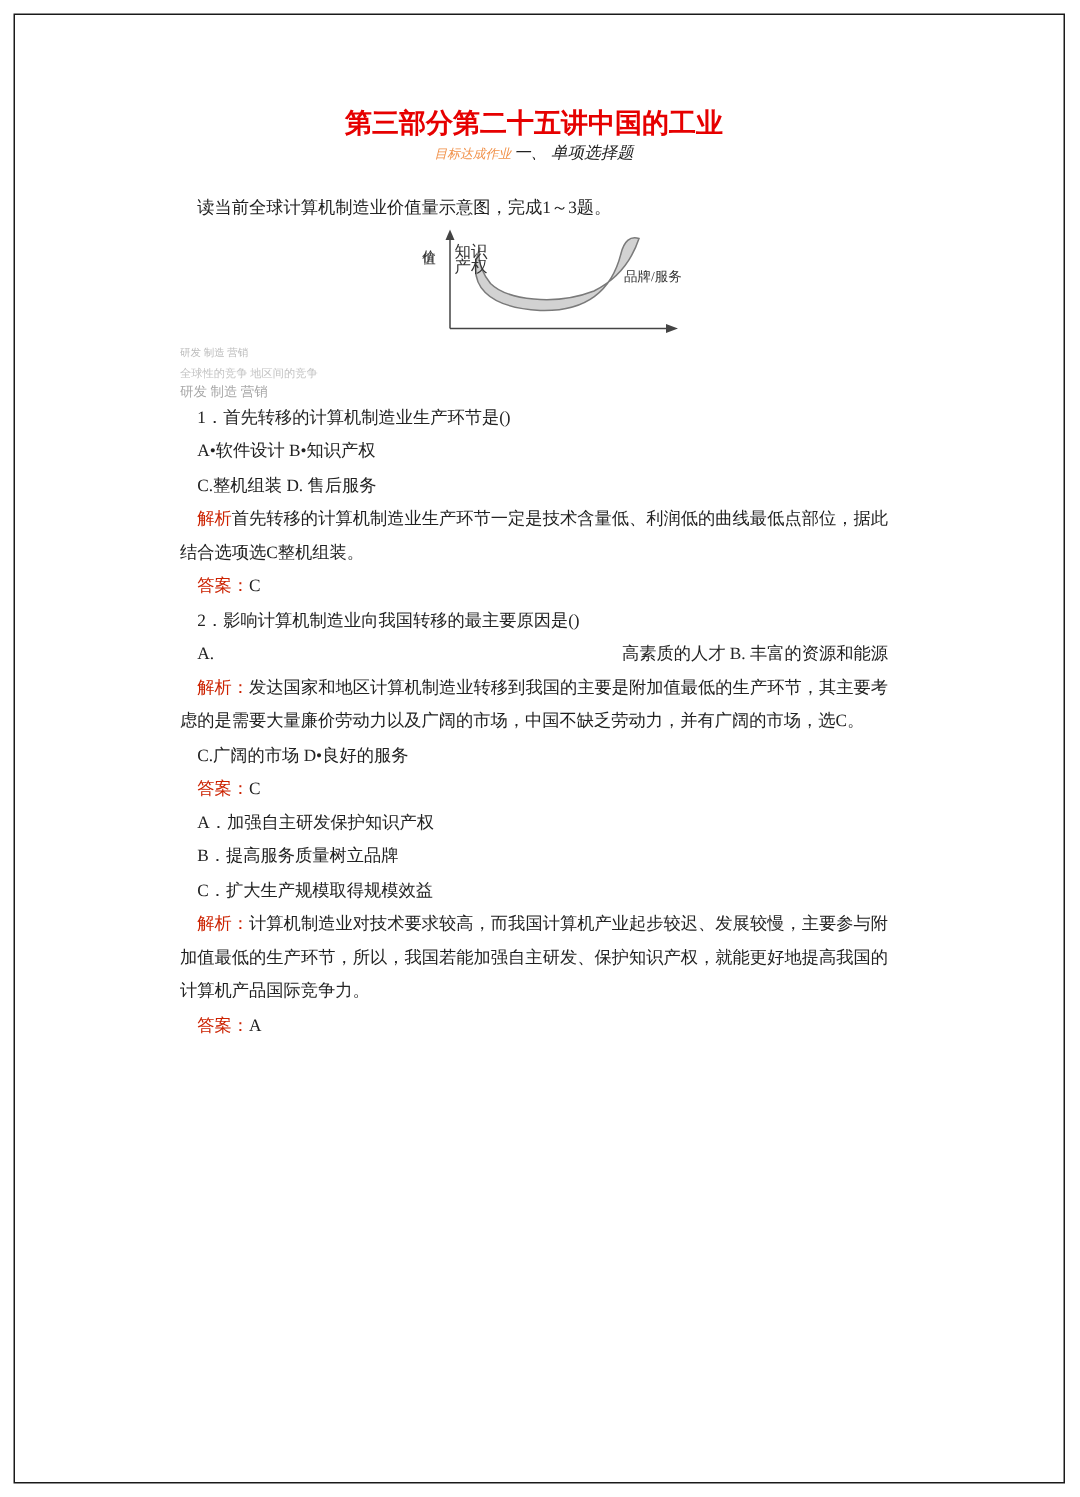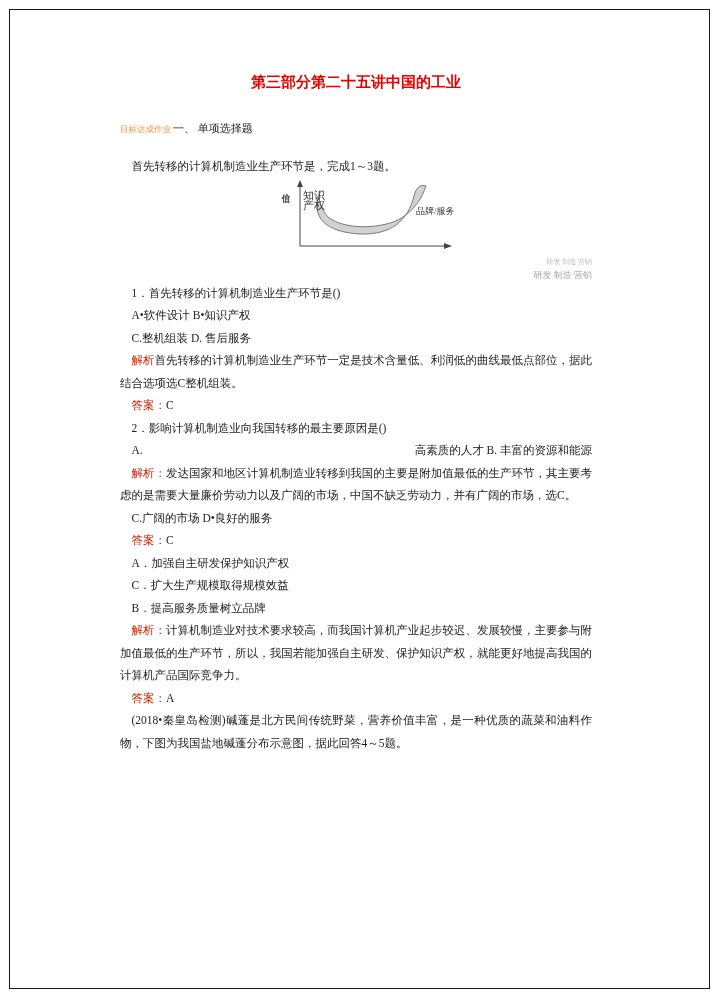--- a/index.html
+++ b/index.html
@@ -10,25 +10,25 @@
   }
   .page-border {
     position:absolute; left:9px; top:9px; right:10px; bottom:9px;
     border:1px solid #1a1a1a; pointer-events:none;
   }
   .content {
     position:absolute; left:120px; top:72px; width:472px;
     font-size:11.5px; line-height:22.5px; text-align:justify;
   }
   .title {
-    font-size:15px; line-height:20px; font-weight:bold; color:#e60000;
-    text-align:center; margin:0 0 28px 0;
+    font-size:18px; line-height:20px; font-weight:bold; color:#e60000;
+    text-align:center; margin:0 0 2px 0;
   }
   .section-head {
-    font-size:11px; line-height:16px; margin:0 0 18px 0;
+    text-align:center; font-size:11px; line-height:16px; margin:0 0 18px 0;font-style:italic;
   }
   .badge { color:#f19149; font-size:8.5px; margin-right:2px; }
   .para { margin:0; text-indent:1em; }
   .opt-split {
     display:flex; justify-content:space-between; text-indent:0;
     padding-left:1em; margin:0;
   }
   .red { color:#cc2200; }
   .answer .red { font-weight:normal;font-family:Liberation Serif, serif; }
   
@@ -40,81 +40,81 @@
   }
   .lbl-ip {
     position:absolute; left:23px; top:12px; font-size:11px; line-height:10px;
     color:#333;
   }
   .lbl-ip span { display:block; }
   .lbl-brand {
     position:absolute; left:136px; top:28px; font-size:9px; line-height:10px;
     color:#333; white-space:nowrap;
   }
-  .captions { text-align:right; margin:4px 0 0 0; line-height:13px; }
+  .captions { text-align:left; margin:4px 0 0 0; line-height:13px; }
   .cap { display:block; color:#bdbdbd; }
   .cap.c1 { font-size:7px; }
   .cap.c2 { font-size:7.5px; color:#c4c4c4; }
   .cap.c3 { font-size:9px; color:#a8a8a8; }
   .cap.c4 { font-size:8px; }
 </style>
 </head>
 <body>
 
 <div class="page">
   <div class="page-border"></div>
 
   <div class="content">
 
     <h1 class="title">第三部分第二十五讲中国的工业</h1>
 
     <div class="section-head">
       <span class="badge">目标达成作业</span><span>一、 单项选择题</span>
     </div>
 
-    <p class="para">首先转移的计算机制造业生产环节是，完成1～3题。</p>
+    <p class="para">读当前全球计算机制造业价值量示意图，完成1～3题。</p>
 
     <div class="diagram">
       <svg width="180" height="74" viewBox="0 0 180 74">
         <line x1="20" y1="6" x2="20" y2="68" stroke="#444" stroke-width="1"></line>
         <polygon points="17,9 20,2 23,9" fill="#444"></polygon>
         <line x1="20" y1="68" x2="166" y2="68" stroke="#444" stroke-width="1"></line>
         <polygon points="164,65 172,68 164,71" fill="#444"></polygon>
         <path d="M40,14 C30,40 46,54 80,56 C112,57 128,42 134,18 C136,10 140,6 146,8 C142,20 134,34 116,43 C90,53 58,49 47,38 C40,29 38,21 40,14 Z" fill="#d2d2d2" stroke="#7a7a7a" stroke-width="1"></path>
       </svg>
       <span class="lbl-value">价值</span>
       <span class="lbl-ip">
         <span>知识</span>
         <span>产权</span>
       </span>
       <span class="lbl-brand">品牌/服务</span>
     </div>
 
     <div class="captions">
       <span class="cap c1">研发 制造 营销</span>
+      <span class="cap c2">全球性的竞争 地区间的竞争</span>
       <span class="cap c3">研发 制造 营销</span>
     </div>
 
     <p class="para">1．首先转移的计算机制造业生产环节是()</p>
     <p class="para">A•软件设计 B•知识产权</p>
     <p class="para">C.整机组装 D. 售后服务</p>
     <p class="para analysis"><span class="red">解析</span><span>首先转移的计算机制造业生产环节一定是技术含量低、利润低的曲线最低点部位，据此结合选项选C整机组装。</span></p>
     <p class="para answer"><span class="red">答案：</span><span>C</span></p>
 
     <p class="para">2．影响计算机制造业向我国转移的最主要原因是()</p>
     <p class="opt-split">
       <span>A.</span>
       <span>高素质的人才 B. 丰富的资源和能源</span>
     </p>
     <p class="para analysis"><span class="red">解析：</span><span>发达国家和地区计算机制造业转移到我国的主要是附加值最低的生产环节，其主要考虑的是需要大量廉价劳动力以及广阔的市场，中国不缺乏劳动力，并有广阔的市场，选C。</span></p>
     <p class="para">C.广阔的市场 D•良好的服务</p>
     <p class="para answer"><span class="red">答案：</span><span>C</span></p>
 
     <p class="para">A．加强自主研发保护知识产权</p>
+    <p class="para">B．提高服务质量树立品牌</p>
     <p class="para">C．扩大生产规模取得规模效益</p>
-    <p class="para">B．提高服务质量树立品牌</p>
     <p class="para analysis"><span class="red">解析：</span><span>计算机制造业对技术要求较高，而我国计算机产业起步较迟、发展较慢，主要参与附加值最低的生产环节，所以，我国若能加强自主研发、保护知识产权，就能更好地提高我国的计算机产品国际竞争力。</span></p>
     <p class="para answer"><span class="red">答案：</span><span>A</span></p>
 
-    <p class="para">(2018•秦皇岛检测)碱蓬是北方民间传统野菜，营养价值丰富，是一种优质的蔬菜和油料作物，下图为我国盐地碱蓬分布示意图，据此回答4～5题。</p>
 
   </div>
 </div>
 
 </body></html>

